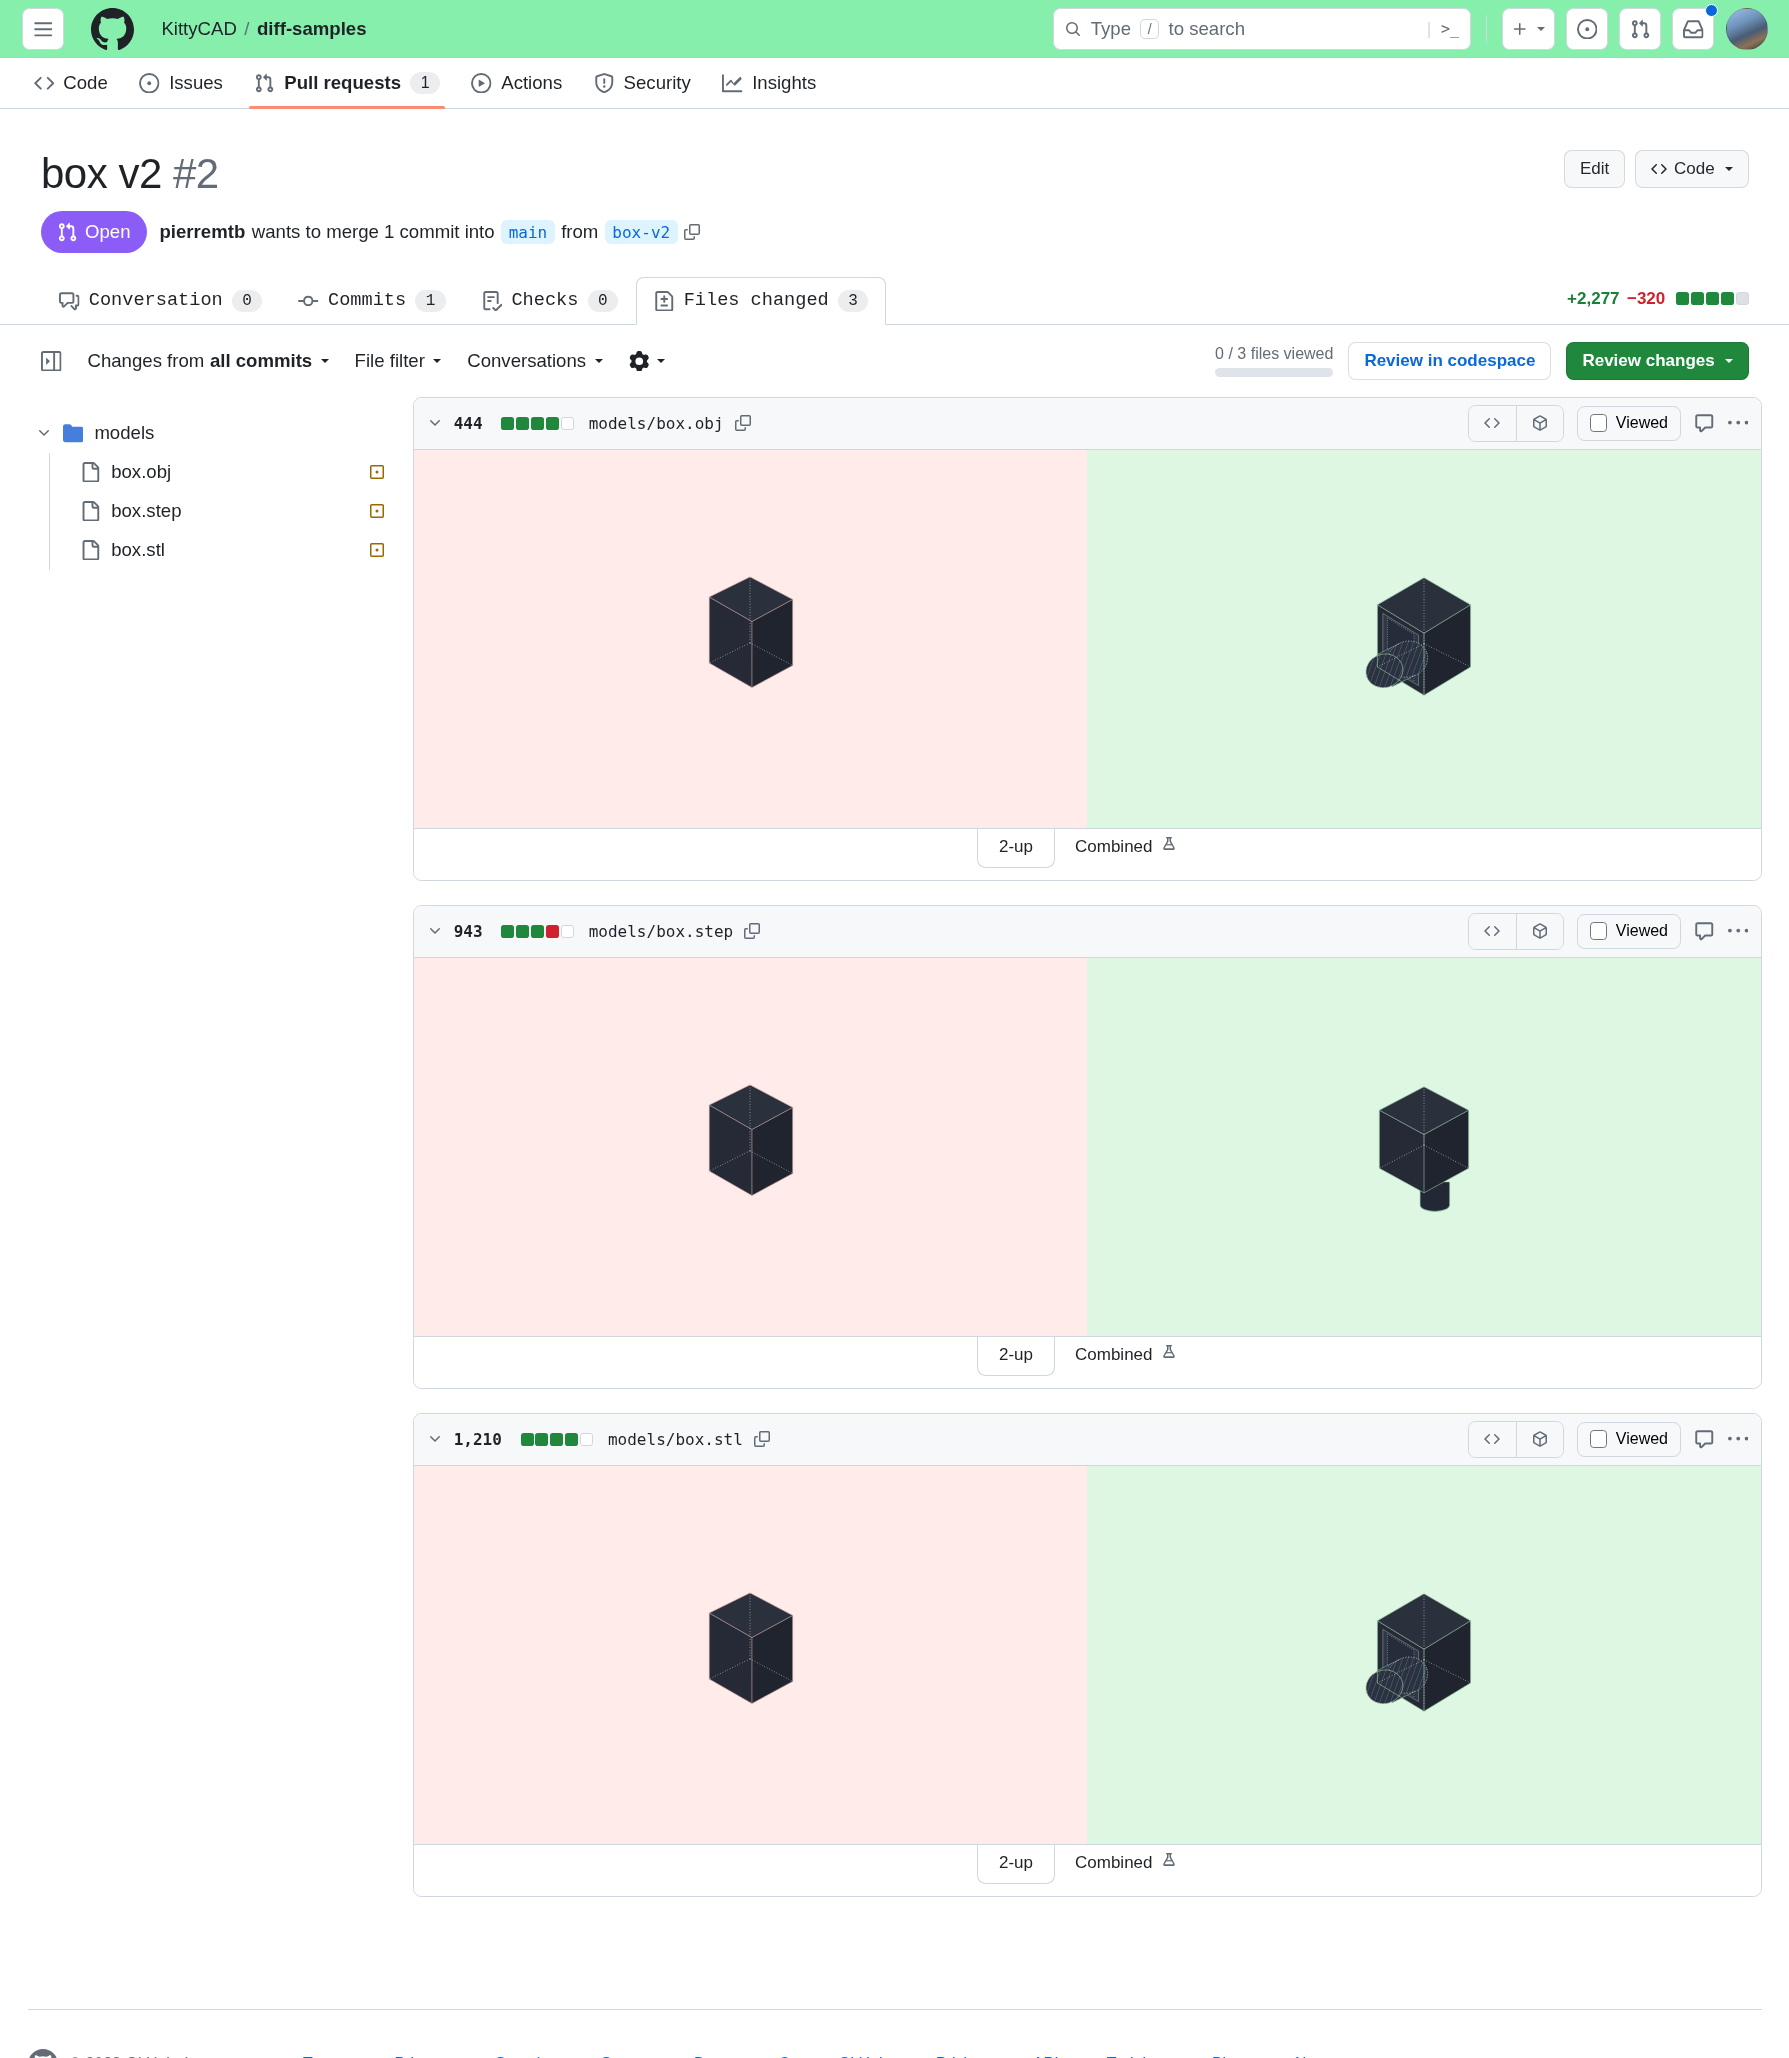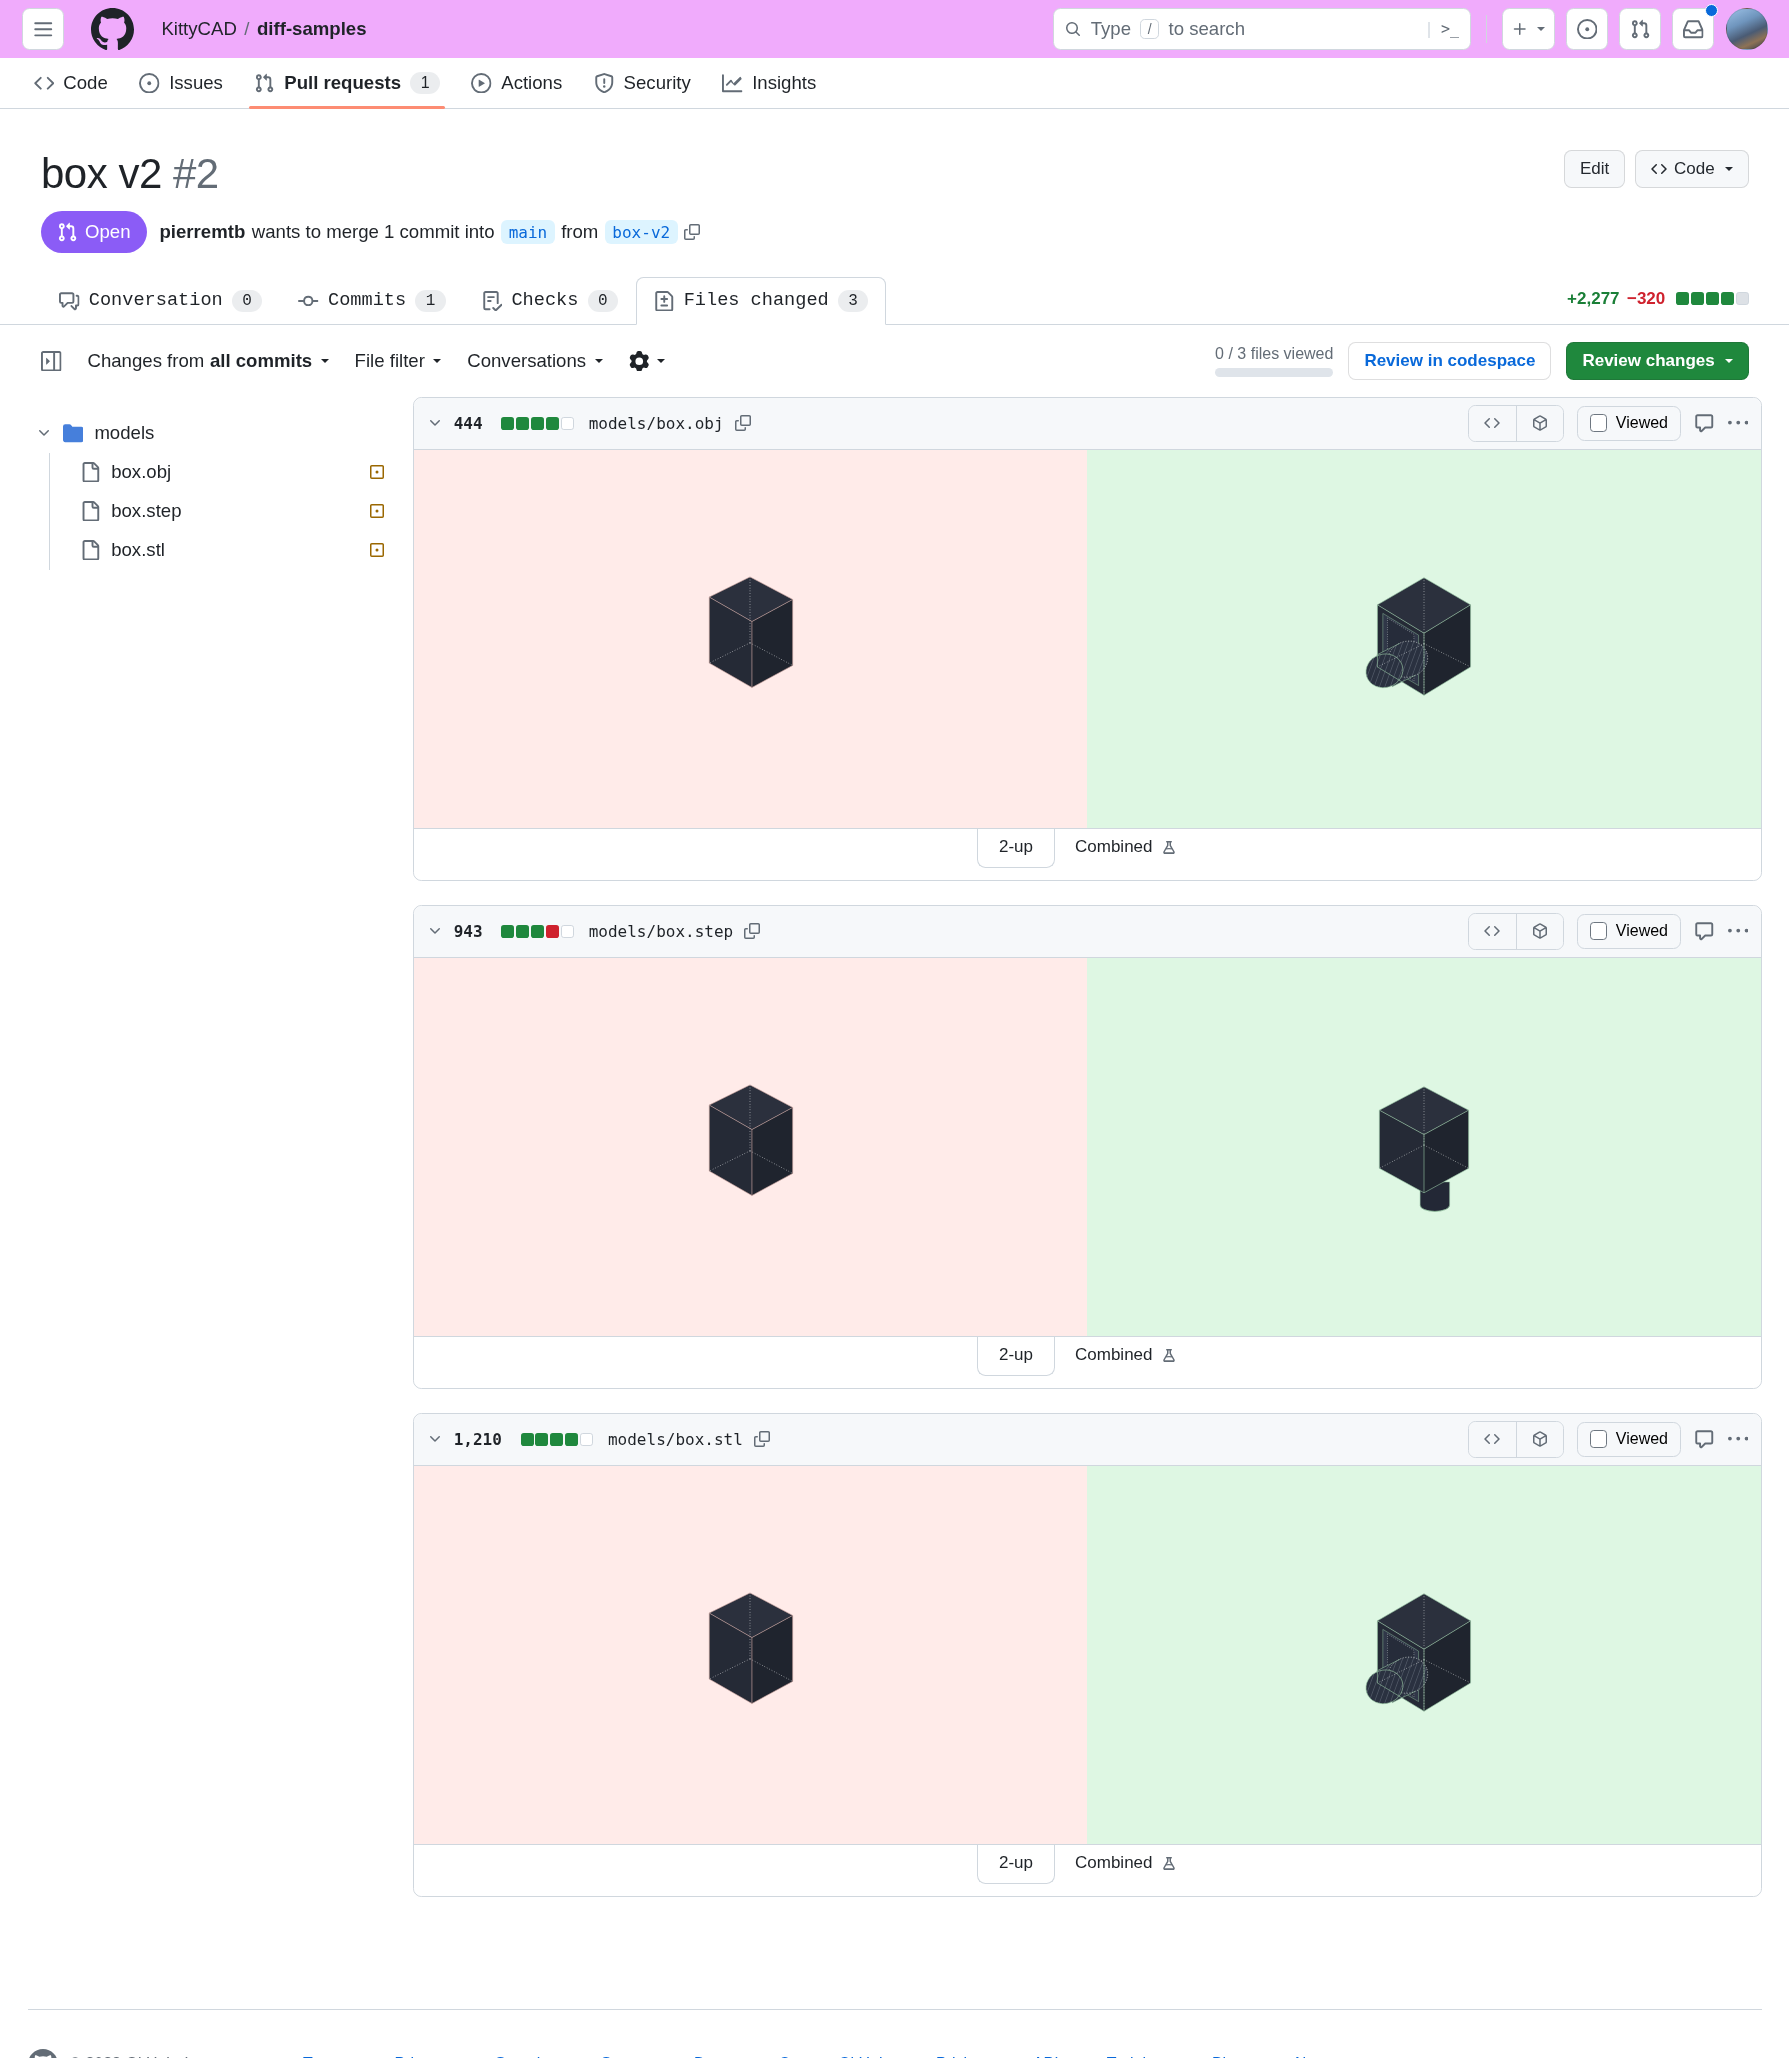--- a/index.html
+++ b/index.html
@@ -9,21 +9,21 @@
     font-family:"Liberation Sans","DejaVu Sans",sans-serif; font-size:18.6px;
   }
   .mono { font-family:"DejaVu Sans Mono","Liberation Mono",monospace; }
   a { text-decoration:none; color:inherit; }
   .ic { width:20.5px; height:20.5px; fill:currentColor; flex:none; display:block; }
   .ic-sm { width:16px; height:16px; }
   .muted { color:#636c76; }
   .caret { display:inline-block; width:0; height:0; border:4.7px solid transparent; border-top-color:currentColor; margin-top:4.7px; margin-left:2.8px; }
 
   
-  .gh-header { display:flex; align-items:center; gap:27px; padding:9.3px 22.4px; height:58px; background:#f0abfc; }
+  .gh-header { display:flex; align-items:center; gap:27px; padding:9.3px 22.4px; height:58px; background:#86efac; }
   .icon-btn { display:flex; align-items:center; justify-content:center; height:42px; min-width:42px;
     border:0.9px solid #d0d7de; border-radius:7.5px; background:#fff; color:#636c76; cursor:pointer; position:relative; }
   .gh-logo { color:#1f2328; }
   .gh-logo .ic { width:43px; height:43px; }
   .breadcrumb { display:flex; align-items:center; gap:7.5px; font-size:18.6px; }
   .breadcrumb .repo { font-weight:700; }
   .header-right { margin-left:auto; display:flex; align-items:center; gap:11.2px; }
   .search-box { width:418px; height:42px; border:0.9px solid #d0d7de; border-radius:7.5px; display:flex; align-items:center; gap:9.3px; padding:0 11.2px; color:#636c76; background:#fff; }
   .search-box .ph { flex:none; }
   .slash-key { border:0.9px solid #d0d7de; border-radius:4.7px; font-size:14px; padding:0 6.5px; line-height:18.6px; }
@@ -115,21 +115,21 @@
   .hdr-ic { color:#636c76; cursor:pointer; }
 
   .diff-split { display:flex; height:378px; }
   .pane { flex:1; display:flex; align-items:center; justify-content:center; overflow:hidden; }
   .pane-before { --edge:#c7a09c; --hidden:#f2f3f5; }
   .pane-after  { --edge:#94c2a0; --hidden:#edf2ee; }
   .model { width:272px; height:auto; }
 
   .panel-footer { border-top:0.9px solid #d0d7de; display:flex; justify-content:center; align-items:flex-start; height:52px; border-radius:0 0 8.4px 8.4px; background:#fff; }
   .tab-2up { border:0.9px solid #d0d7de; border-top:none; border-radius:0 0 8.4px 8.4px; padding:8.4px 20.5px 10.3px; font-size:17px; cursor:pointer; background:#fff; }
-  .tab-combined { display:flex; align-items:flex-end; gap:8px; padding:8.4px 20.5px; font-size:17px; color:#1f2328; cursor:pointer; }
+  .tab-combined { display:flex; align-items:flex-start; gap:8px; padding:8.4px 20.5px; font-size:17px; color:#1f2328; cursor:pointer; }
   .tab-combined .ic { color:#636c76; }
 
   
   .site-footer { margin:112px 28px 0; border-top:0.9px solid #d0d7de; padding:39px 0 56px; display:flex; align-items:center; font-size:16px; color:#636c76; }
   .site-footer .ic { width:30px; height:30px; color:#636c76; }
   .footer-copy { margin-left:11.2px; }
   .footer-links { display:flex; gap:48px; margin-left:93px; }
   .footer-links a { color:#0969da; }
 
   .svg-defs { position:absolute; width:0; height:0; overflow:hidden; }

